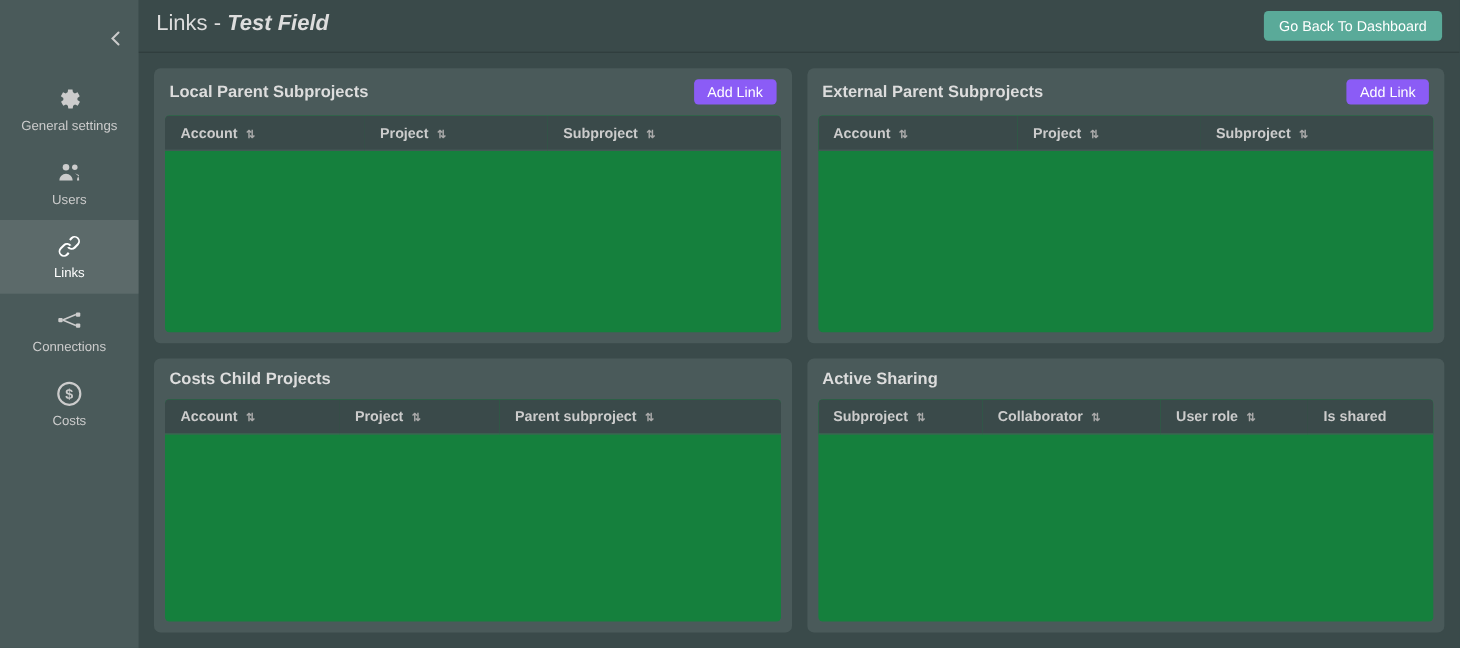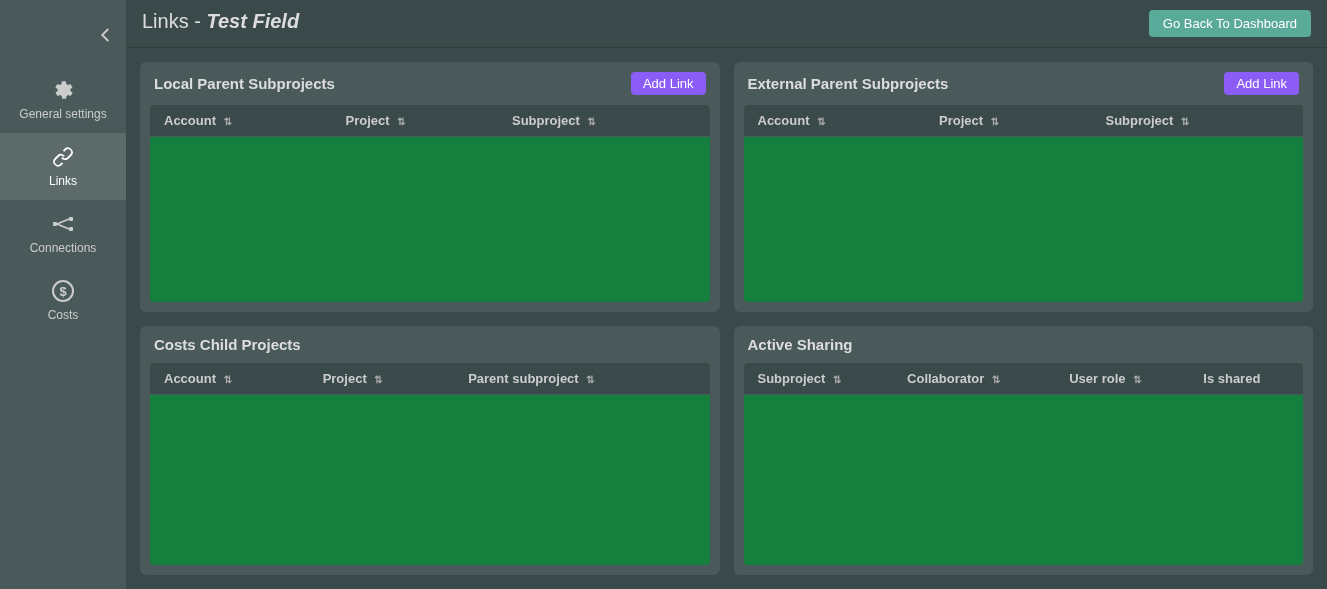--- a/index.html
+++ b/index.html
@@ -180,20 +180,29 @@
   </div>
 
   <div class="sidebar-item">
     <svg viewBox="0 0 24 24" xmlns="http://www.w3.org/2000/svg">
       <path fill="#ccc" d="M12 8a4 4 0 100 8 4 4 0 000-8zm0 6a2 2 0 110-4 2 2 0 010 4z"></path>
       <path fill="#ccc" d="M19.4 13a7.6 7.6 0 000-2l2.1-1.6-2-3.5-2.5 1a7.3 7.3 0 00-1.7-1l-.4-2.6h-4l-.4 2.6a7.3 7.3 0 00-1.7 1l-2.5-1-2 3.5L6.6 11a7.6 7.6 0 000 2l-2.1 1.6 2 3.5 2.5-1a7.3 7.3 0 001.7 1l.4 2.6h4l.4-2.6a7.3 7.3 0 001.7-1l2.5 1 2-3.5-2.3-1.6z"></path>
     </svg>
     <span>General settings</span>
   </div>
 
+  <div class="sidebar-item">
+    <svg viewBox="0 0 24 24" xmlns="http://www.w3.org/2000/svg">
+      <circle cx="9" cy="7" r="3" fill="#ccc"></circle>
+      <path fill="#ccc" d="M3 19c0-3.3 2.7-6 6-6s6 2.7 6 6H3z"></path>
+      <circle cx="17" cy="7" r="2.5" fill="#ccc"></circle>
+      <path fill="#ccc" d="M17 13c1.5 0 2.9.5 4 1.4C19.9 15.4 19 17.1 19 19h2c0-3.3-1.8-5.7-4-6z"></path>
+    </svg>
+    <span>Users</span>
+  </div>
 
   <div class="sidebar-item active">
     <svg viewBox="0 0 24 24" xmlns="http://www.w3.org/2000/svg">
       <path fill="#fff" d="M10 13a5 5 0 007.5.8l3-3a5 5 0 00-7-7.1l-1.7 1.7 1.4 1.4 1.7-1.7a3 3 0 114.3 4.2l-3 3a3 3 0 01-4.3 0L10 13z"></path>
       <path fill="#fff" d="M14 11a5 5 0 00-7.5-.8l-3 3a5 5 0 007 7.1l1.7-1.7-1.4-1.4-1.7 1.7a3 3 0 11-4.3-4.2l3-3a3 3 0 014.3 0L14 11z"></path>
     </svg>
     <span>Links</span>
   </div>
 
   <div class="sidebar-item">

